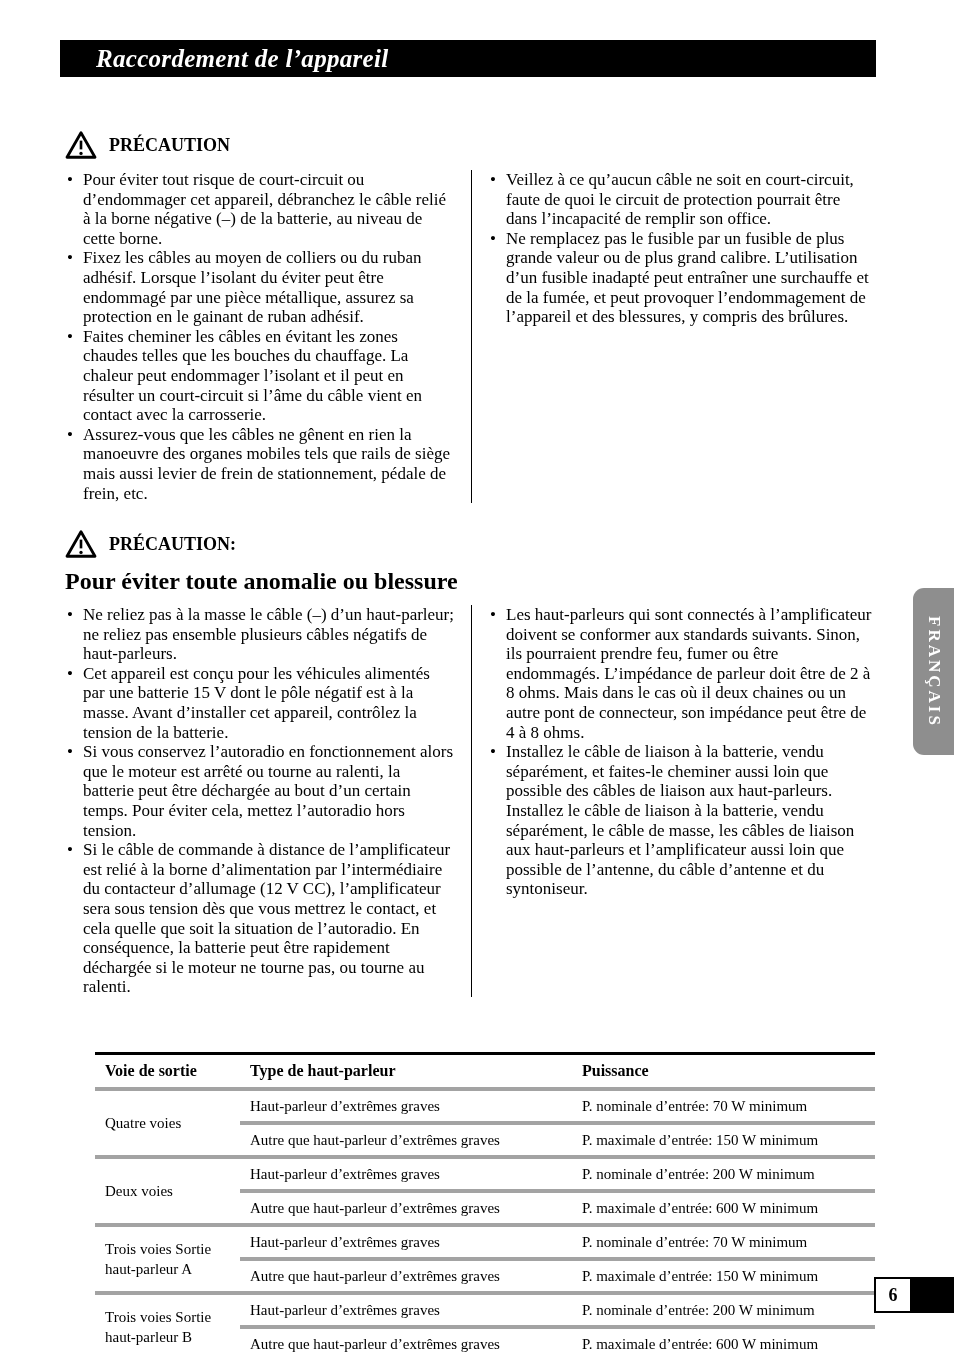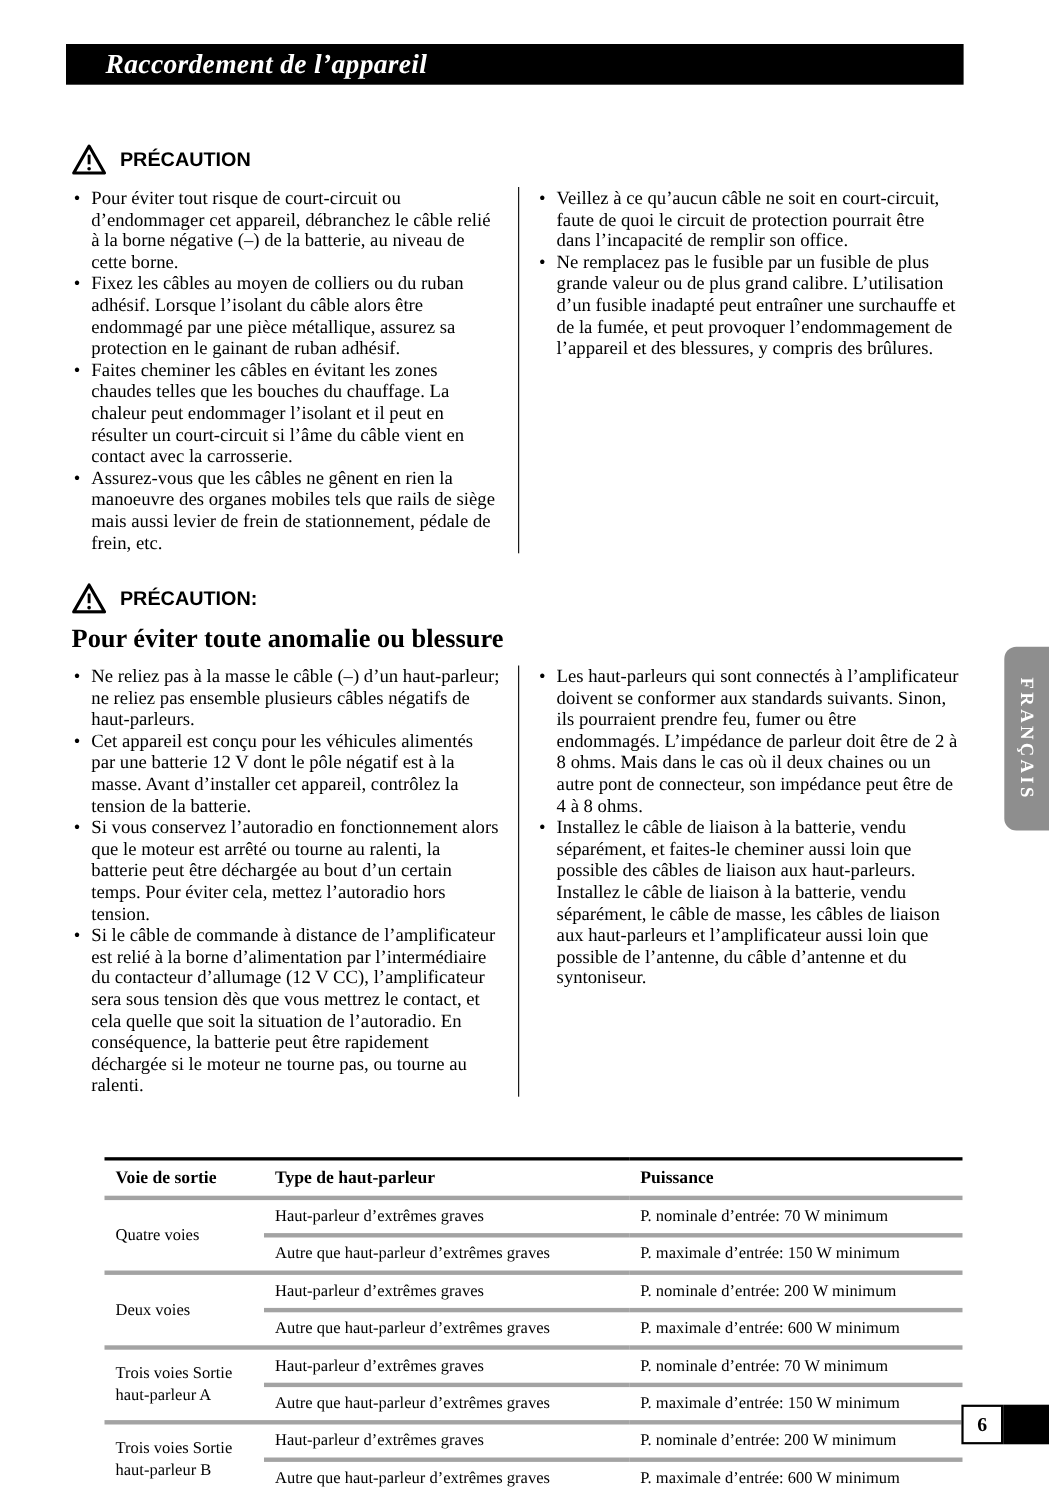--- a/index.html
+++ b/index.html
@@ -37,21 +37,21 @@
     position: absolute;
     left: 65px; top: 130px;
     width: 810px;
   }
   .heading-row {
     display: flex; align-items: center; gap: 12px;
     height: 30px;
   }
   .warn-icon { display: inline-flex; width: 32px; height: 28px; }
   .section-heading {
-    font-family: Liberation Sans, sans-serif;
+    font-family: Liberation Serif, serif;
     font-weight: bold;
     font-size: 18px;
   }
   .sub-heading {
     font-family: Liberation Serif, serif;
     font-weight: bold;
     font-size: 24px;
     margin-top: 9px;
   }
   .two-col {
@@ -157,21 +157,21 @@
             <path d="M18 2 L34 30 L2 30 Z" fill="#ffffff" stroke="#000000" stroke-width="3.2" stroke-linejoin="round"></path>
             <rect x="16.5" y="11" width="3" height="10" fill="#000000"></rect>
             <circle cx="18" cy="25.6" r="1.9" fill="#000000"></circle>
           </svg>
         </span>
         <h2 class="section-heading">PRÉCAUTION</h2>
       </div>
       <div class="two-col">
         <ul class="col left">
           <li>Pour éviter tout risque de court-circuit ou d’endommager cet appareil, débranchez le câble relié à la borne négative (–) de la batterie, au niveau de cette borne.</li>
-          <li>Fixez les câbles au moyen de colliers ou du ruban adhésif. Lorsque l’isolant du câble alors être endommagé par une pièce métallique, assurez sa protection en le gainant de ruban adhésif.</li>
+          <li>Fixez les câbles au moyen de colliers ou du ruban adhésif. Lorsque l’isolant du éviter peut être endommagé par une pièce métallique, assurez sa protection en le gainant de ruban adhésif.</li>
           <li>Faites cheminer les câbles en évitant les zones chaudes telles que les bouches du chauffage. La chaleur peut endommager l’isolant et il peut en résulter un court-circuit si l’âme du câble vient en contact avec la carrosserie.</li>
           <li>Assurez-vous que les câbles ne gênent en rien la manoeuvre des organes mobiles tels que rails de siège mais aussi levier de frein de stationnement, pédale de frein, etc.</li>
         </ul>
         <div class="divider"></div>
         <ul class="col right">
           <li>Veillez à ce qu’aucun câble ne soit en court-circuit, faute de quoi le circuit de protection pourrait être dans l’incapacité de remplir son office.</li>
           <li>Ne remplacez pas le fusible par un fusible de plus grande valeur ou de plus grand calibre. L’utilisation d’un fusible inadapté peut entraîner une surchauffe et de la fumée, et peut provoquer l’endommagement de l’appareil et des blessures, y compris des brûlures.</li>
         </ul>
       </div>
     </section>
@@ -184,21 +184,21 @@
             <rect x="16.5" y="11" width="3" height="10" fill="#000000"></rect>
             <circle cx="18" cy="25.6" r="1.9" fill="#000000"></circle>
           </svg>
         </span>
         <h2 class="section-heading">PRÉCAUTION:</h2>
       </div>
       <h3 class="sub-heading">Pour éviter toute anomalie ou blessure</h3>
       <div class="two-col">
         <ul class="col left">
           <li>Ne reliez pas à la masse le câble (–) d’un haut-parleur; ne reliez pas ensemble plusieurs câbles négatifs de haut-parleurs.</li>
-          <li>Cet appareil est conçu pour les véhicules alimentés par une batterie 12 V dont le pôle négatif est à la masse. Avant d’installer cet appareil, contrôlez la tension de la batterie.</li>
+          <li>Cet appareil est conçu pour les véhicules alimentés par une batterie 15 V dont le pôle négatif est à la masse. Avant d’installer cet appareil, contrôlez la tension de la batterie.</li>
           <li>Si vous conservez l’autoradio en fonctionnement alors que le moteur est arrêté ou tourne au ralenti, la batterie peut être déchargée au bout d’un certain temps. Pour éviter cela, mettez l’autoradio hors tension.</li>
           <li>Si le câble de commande à distance de l’amplificateur est relié à la borne d’alimentation par l’intermédiaire du contacteur d’allumage (12 V CC), l’amplificateur sera sous tension dès que vous mettrez le contact, et cela quelle que soit la situation de l’autoradio. En conséquence, la batterie peut être rapidement déchargée si le moteur ne tourne pas, ou tourne au ralenti.</li>
         </ul>
         <div class="divider"></div>
         <ul class="col right">
           <li>Les haut-parleurs qui sont connectés à l’amplificateur doivent se conformer aux standards suivants. Sinon, ils pourraient prendre feu, fumer ou être endommagés. L’impédance de parleur doit être de 2 à 8 ohms. Mais dans le cas où il deux chaines ou un autre pont de connecteur, son impédance peut être de 4 à 8 ohms.</li>
           <li>Installez le câble de liaison à la batterie, vendu séparément, et faites-le cheminer aussi loin que possible des câbles de liaison aux haut-parleurs. Installez le câble de liaison à la batterie, vendu séparément, le câble de masse, les câbles de liaison aux haut-parleurs et l’amplificateur aussi loin que possible de l’antenne, du câble d’antenne et du syntoniseur.</li>
         </ul>
       </div>
     </section>

